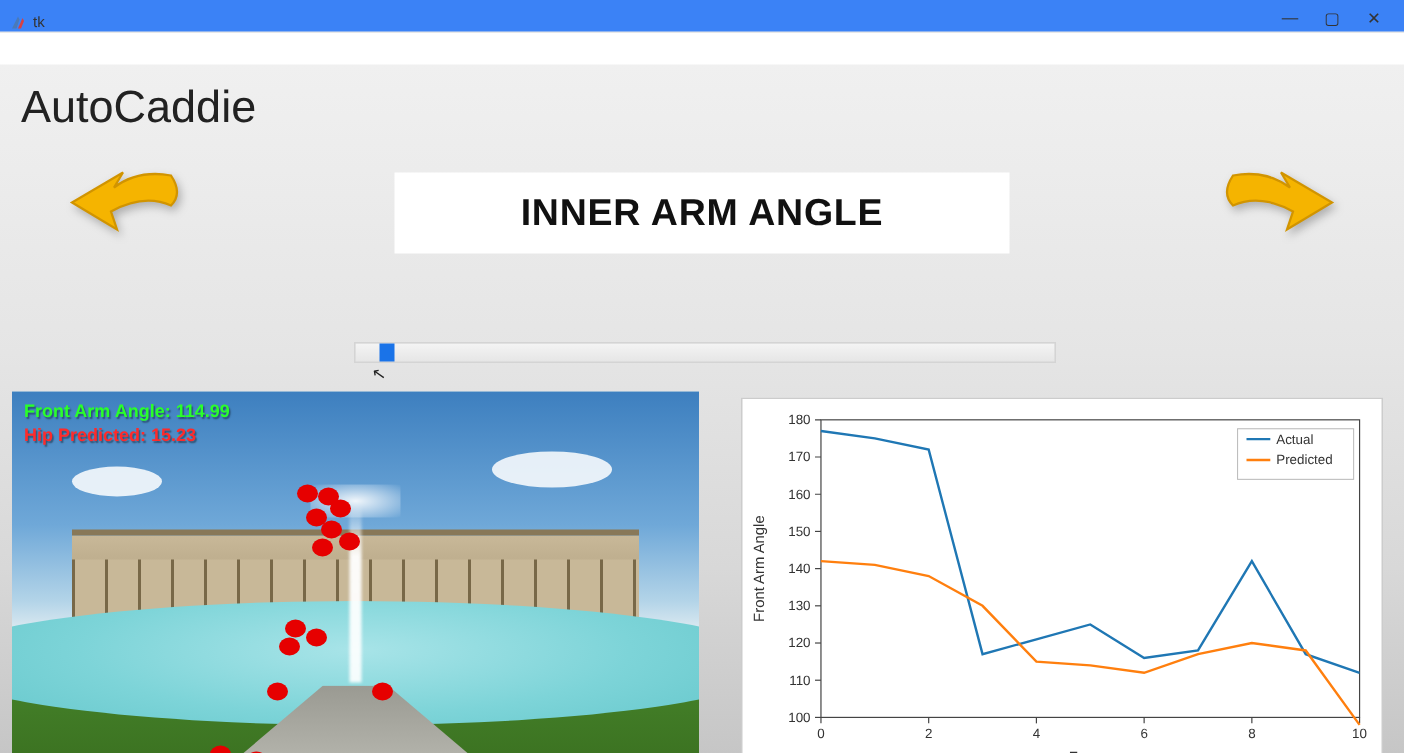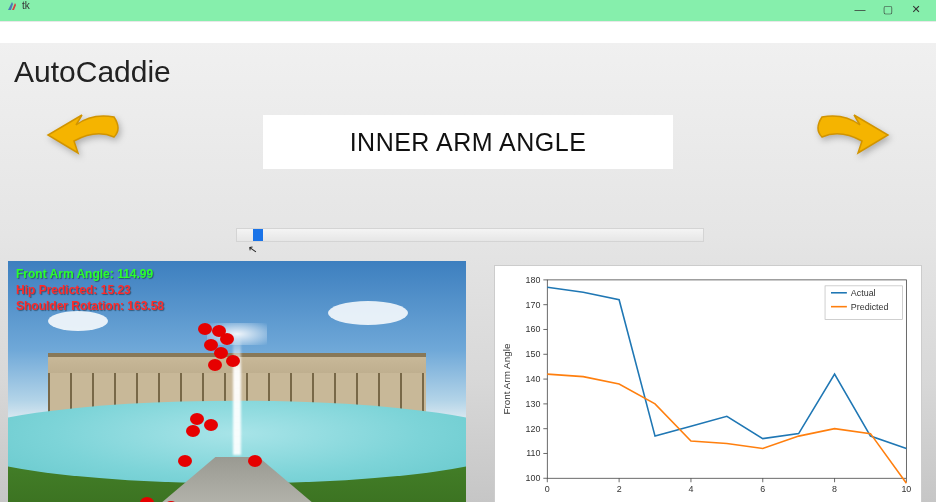--- a/index.html
+++ b/index.html
@@ -5,24 +5,24 @@
   * { box-sizing: border-box; margin: 0; padding: 0; }
   body {
     font-family: Arial, sans-serif;
     width: 936px;
     height: 502px;
     overflow: hidden;
     background: #fff;
   }
   .titlebar {
     height: 22px;
-    background: #86efac;
+    background: #3b82f6;
     border-bottom: 1px solid #e8e8e8;
     display: flex;
-    align-items: flex-start;
+    align-items: flex-end;
     padding: 0 6px;
     font-size: 10px;
     color: #333;
   }
   .titlebar .ticon {
     width: 12px; height: 12px; margin-right: 4px;
     display:inline-block;
   }
   .titlebar .spacer { flex: 1; }
   .winbtn {
@@ -53,21 +53,21 @@
   .arrow-left { left: 42px; }
   .arrow-right { right: 42px; }
   .heading-box {
     position: absolute;
     left: 50%; top: 72px;
     transform: translateX(-50%);
     width: 410px; height: 54px;
     background: #fff;
     display: flex; align-items: center; justify-content: center;
     font-size: 25px;
-    font-weight: 400;
+    font-weight: 700;
     color: #111;
     letter-spacing: 0.5px;
   }
   .slider-wrap {
     position: absolute;
     left: 236px; top: 185px;
     width: 468px;
   }
   .slider-track {
     width: 100%; height: 14px;
@@ -217,24 +217,20 @@
     <div class="fountain-jet"></div>
     <div class="fountain-spray"></div>
 
     <div class="overlay-text ot1">
       <span>Front Arm Angle:</span>
       <span>114.99</span>
     </div>
     <div class="overlay-text ot2">
       <span>Hip Predicted:</span>
       <span>15.23</span>
-    </div>
-    <div class="overlay-text ot3">
-      <span>Shoulder Rotation:</span>
-      <span>163.58</span>
     </div>
 
     <div id="kp-container">
         <div class="kp" style="left: 190px; top: 62px;"></div>
         <div class="kp" style="left: 204px; top: 64px;"></div>
         <div class="kp" style="left: 212px; top: 72px;"></div>
         <div class="kp" style="left: 196px; top: 78px;"></div>
         <div class="kp" style="left: 206px; top: 86px;"></div>
         <div class="kp" style="left: 218px; top: 94px;"></div>
         <div class="kp" style="left: 200px; top: 98px;"></div>

